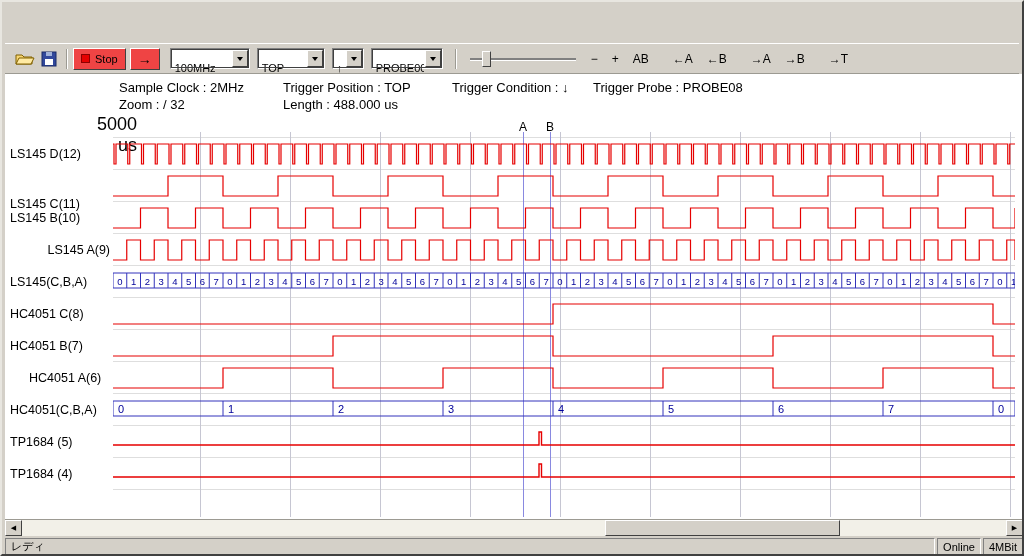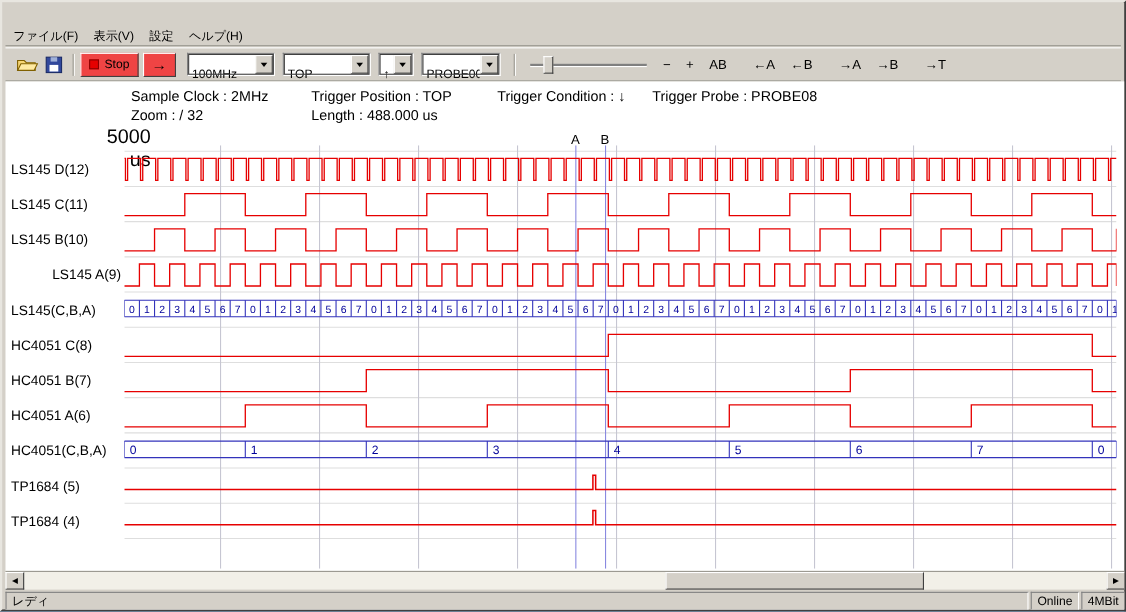--- a/index.html
+++ b/index.html
@@ -73,26 +73,20 @@
   .sb-panel{border:1px solid;border-color:#808080 #fff #fff #808080;padding:1px 5px;
             display:flex;align-items:center;white-space:nowrap;}
   .sb-panel.main{flex:1;}
 </style>
 </head>
 <body>
 
 <div class="window">
 
 
-  <div class="menubar">
-    <span class="menu-item">ファイル(F)</span>
-    <span class="menu-item">表示(V)</span>
-    <span class="menu-item">設定</span>
-    <span class="menu-item">ヘルプ(H)</span>
-  </div>
 
   <div class="toolbar">
     <span class="tb-iconbtn">
       <svg width="20" height="16">
         <path d="M1 4 L7 4 L9 6 L17 6 L17 13 L1 13 Z" fill="#f7d674" stroke="#806000"></path>
         <path d="M4 7 L19 7 L16 13 L1 13 Z" fill="#ffeaa2" stroke="#806000"></path>
       </svg>
     </span>
     <span class="tb-iconbtn">
       <svg width="16" height="16">
@@ -109,21 +103,21 @@
     <span class="tb-btn">
       <span class="run-arrow">→</span>
     </span>
     <span style="width:6px"></span>
     <span class="combo" style="width:80px">
       <span class="combo-value">100MHz</span>
       <span class="combo-arrow">
           <span class="tri-down"></span>
         </span>
     </span>
-    <span class="combo" style="width:80px">
+    <span class="combo" style="width:68px">
       <span class="combo-value">TOP</span>
       <span class="combo-arrow">
           <span class="tri-down"></span>
         </span>
     </span>
     <span class="combo" style="width:32px">
       <span class="combo-value">↑</span>
       <span class="combo-arrow">
           <span class="tri-down"></span>
         </span>
@@ -164,27 +158,27 @@
     <span class="info-text" style="left:278px;top:23px">Length : 488.000 us</span>
 
     <span class="timeline-label">5000 us</span>
 
     <div id="marker-labels">
         <span class="marker-label" style="left: 514px;">A</span>
         <span class="marker-label" style="left: 541px;">B</span>
       </div>
     <div id="channel-labels">
         <div class="channel-label" style="top: 64px;">LS145 D(12)</div>
-        <div class="channel-label" style="top: 96px;">LS145 C(11)</div>
+        <div class="channel-label" style="top: 114px;">LS145 C(11)</div>
         <div class="channel-label" style="top: 128px;">LS145 B(10)</div>
         <div class="channel-label" style="top: 160px; text-align: right;">LS145 A(9)</div>
         <div class="channel-label" style="top: 192px;">LS145(C,B,A)</div>
         <div class="channel-label" style="top: 224px;">HC4051 C(8)</div>
         <div class="channel-label" style="top: 256px;">HC4051 B(7)</div>
-        <div class="channel-label" style="top: 288px;">HC4051 A(6)</div>
+        <div class="channel-label" style="top: 288px; margin-left: 19px;">HC4051 A(6)</div>
         <div class="channel-label" style="top: 320px;">HC4051(C,B,A)</div>
         <div class="channel-label" style="top: 352px;">TP1684 (5)</div>
         <div class="channel-label" style="top: 384px;">TP1684 (4)</div>
       </div>
 
     <svg id="wave-svg" width="902" height="385">
         <line x1="0" y1="5.5" x2="902" y2="5.5" stroke="#dedede"></line>
         <line x1="0" y1="37.5" x2="902" y2="37.5" stroke="#dedede"></line>
         <line x1="0" y1="69.5" x2="902" y2="69.5" stroke="#dedede"></line>
         <line x1="0" y1="101.5" x2="902" y2="101.5" stroke="#dedede"></line>

